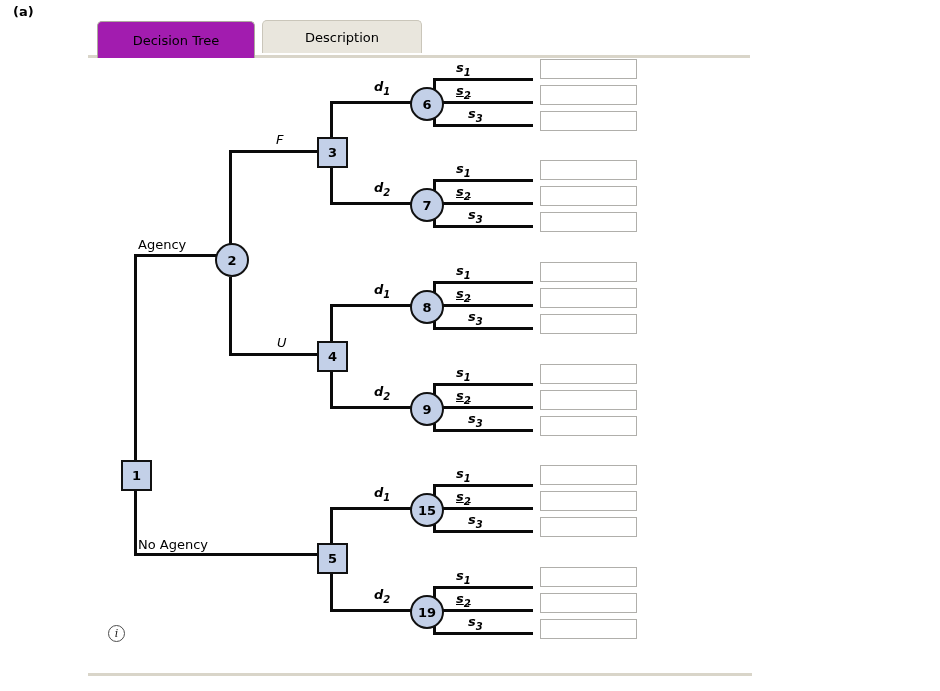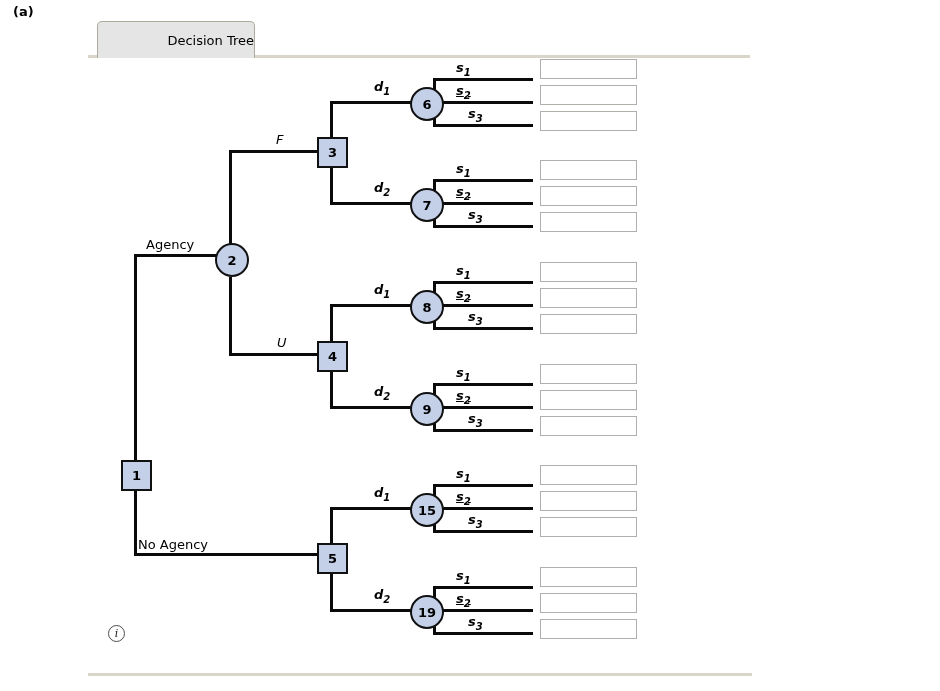--- a/index.html
+++ b/index.html
@@ -47,22 +47,22 @@
   .grp .b1  { left:540px; top:calc(var(--cy) - 45px); }
   .grp .b2  { left:540px; top:calc(var(--cy) - 19px); }
   .grp .b3  { left:540px; top:calc(var(--cy) + 7px); }
   
   .title { position:absolute; top:4px; font-size:13px; font-weight:bold; white-space:nowrap; }
   .tab {
     position:absolute; display:flex; align-items:center; justify-content:center;
     font-size:13px; border-radius:5px 5px 0 0; box-sizing:border-box; cursor:default;
   }
   .tab-active {
-    left:97px; top:21px; width:158px; height:37px; background:#e5e5e5;
-    border:1px solid #aeaa9e; border-bottom:none; z-index:3;justify-content:flex-end;
+    left:97px; top:21px; width:158px; height:37px; background:#a21caf;
+    border:1px solid #aeaa9e; border-bottom:none; z-index:3;
   }
   .tab-inactive {
     left:262px; top:20px; width:160px; height:33px; background:#e9e6dd;
     border:1px solid #cac6ba; border-bottom:none; z-index:2;
   }
   .tab-underline { position:absolute; left:88px; top:55px; width:662px; height:2.5px; background:#d9d5c9; z-index:1; }
   .bottom-divider { position:absolute; left:88px; top:673px; width:664px; height:2.5px; background:#d9d5c9; }
   .info {
     position:absolute; left:108px; top:625px; width:17px; height:17px; box-sizing:border-box;
     border:1.5px solid #4d4d4d; border-radius:50%; z-index:2;
@@ -72,20 +72,23 @@
 </style>
 </head>
 <body>
 
 <div id="canvas">
 
   <span class="title" style="left:13px">(a)</span>
 
   <div class="tab tab-active">
     <span>Decision Tree</span>
+  </div>
+  <div class="tab tab-inactive">
+    <span>Description</span>
   </div>
   <div class="tab-underline"></div>
 
   <div class="ln" style="left:134px; top:254px; width:84px;  height:2.5px;"></div>
   <div class="ln" style="left:134px; top:254px; width:2.5px; height:207px;"></div>
   <div class="ln" style="left:134px; top:489px; width:2.5px; height:67px;"></div>
   <div class="ln" style="left:134px; top:553px; width:184px; height:2.5px;"></div>
   <div class="ln" style="left:229px; top:150px; width:2.5px; height:94px;"></div>
   <div class="ln" style="left:229px; top:150px; width:89px;  height:2.5px;"></div>
   <div class="ln" style="left:229px; top:277px; width:2.5px; height:78px;"></div>
@@ -97,21 +100,21 @@
   <div class="ln" style="left:330px; top:371px; width:2.5px; height:38px;"></div>
   <div class="ln" style="left:330px; top:507px; width:2.5px; height:37px;"></div>
   <div class="ln" style="left:330px; top:573px; width:2.5px; height:38px;"></div>
 
   <div class="sq" style="left:121px; top:460px;">1</div>
   <div class="ci" style="left:215px; top:243px;">2</div>
   <div class="sq" style="left:317px; top:137px;">3</div>
   <div class="sq" style="left:317px; top:341px;">4</div>
   <div class="sq" style="left:317px; top:543px;">5</div>
 
-  <span class="blabel" style="left:146px; top:237px;">Agency</span>
+  <span class="blabel" style="left:138px; top:237px;">Agency</span>
   <span class="blabel" style="left:138px; top:537px;">No Agency</span>
   <span class="blabel it" style="left:276px; top:132px;">F</span>
   <span class="blabel it" style="left:277px; top:335px;">U</span>
 
   <div class="grp" style="--cy:104px;">
     <div class="ln dl"></div>
     <div class="ln sv"></div>
     <div class="ln s1l"></div>
     <div class="ln s2l"></div>
     <div class="ln s3l"></div>

